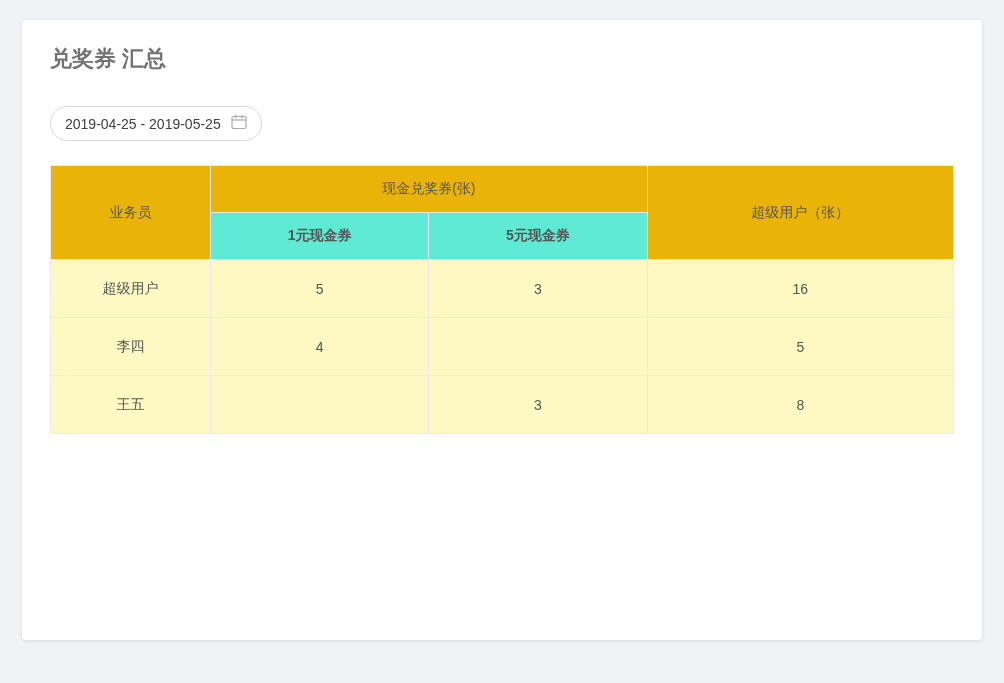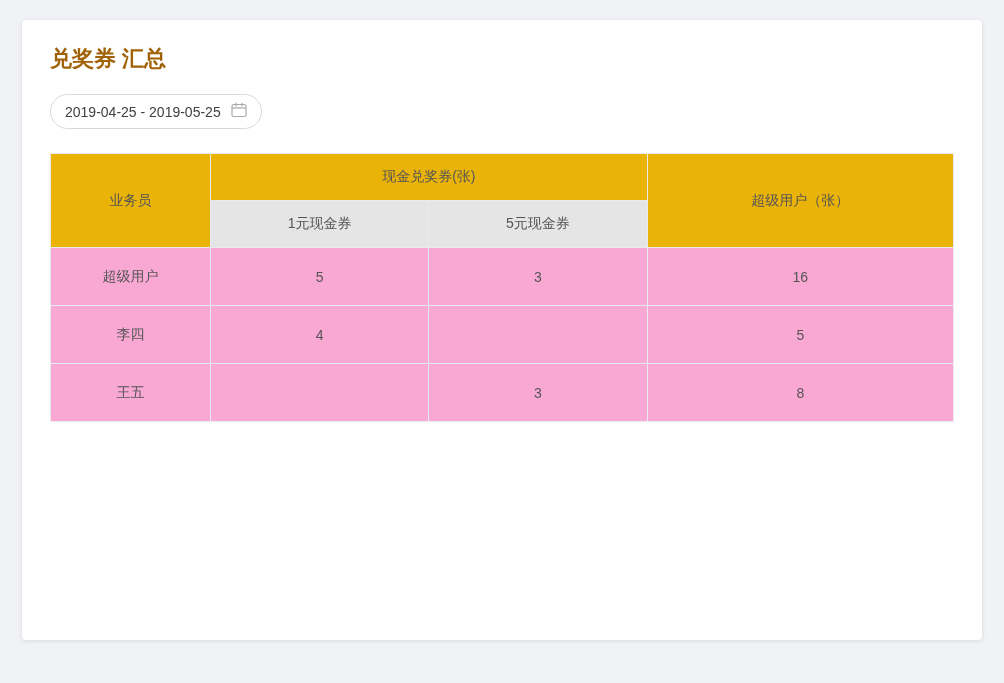--- a/index.html
+++ b/index.html
@@ -23,22 +23,22 @@
       border-radius: 4px;
       box-shadow: 0 1px 4px rgba(0,0,0,0.1);
       padding: 24px 28px 32px 28px;
       width: 960px;
       min-height: 620px;
     }
 
     .page-title {
       font-size: 22px;
       font-weight: 600;
-      color: #a16207;
-      margin-bottom: 20px;
+      color: #737373;
+      margin-bottom: 32px;
     }
 
     .date-picker-wrapper {
       margin-bottom: 24px;
     }
 
     .date-picker {
       display: inline-flex;
       align-items: center;
       border: 1px solid #d9d9d9;
@@ -78,26 +78,26 @@
       color: #555;
       font-weight: 500;
     }
 
     .col-salesperson {
       width: 160px;
       vertical-align: middle;
     }
 
     .subheader-row th {
-      background: #e5e5e5;
-      font-weight: 400;
+      background: #5eead4;
+      font-weight: 700;
     }
 
     tbody tr {
-      background: #f9a8d4;
+      background: #fef9c3;
     }
 
     tbody td {
       height: 58px;
     }
   </style>
 </head>
 <body>
 
 <div class="card">

